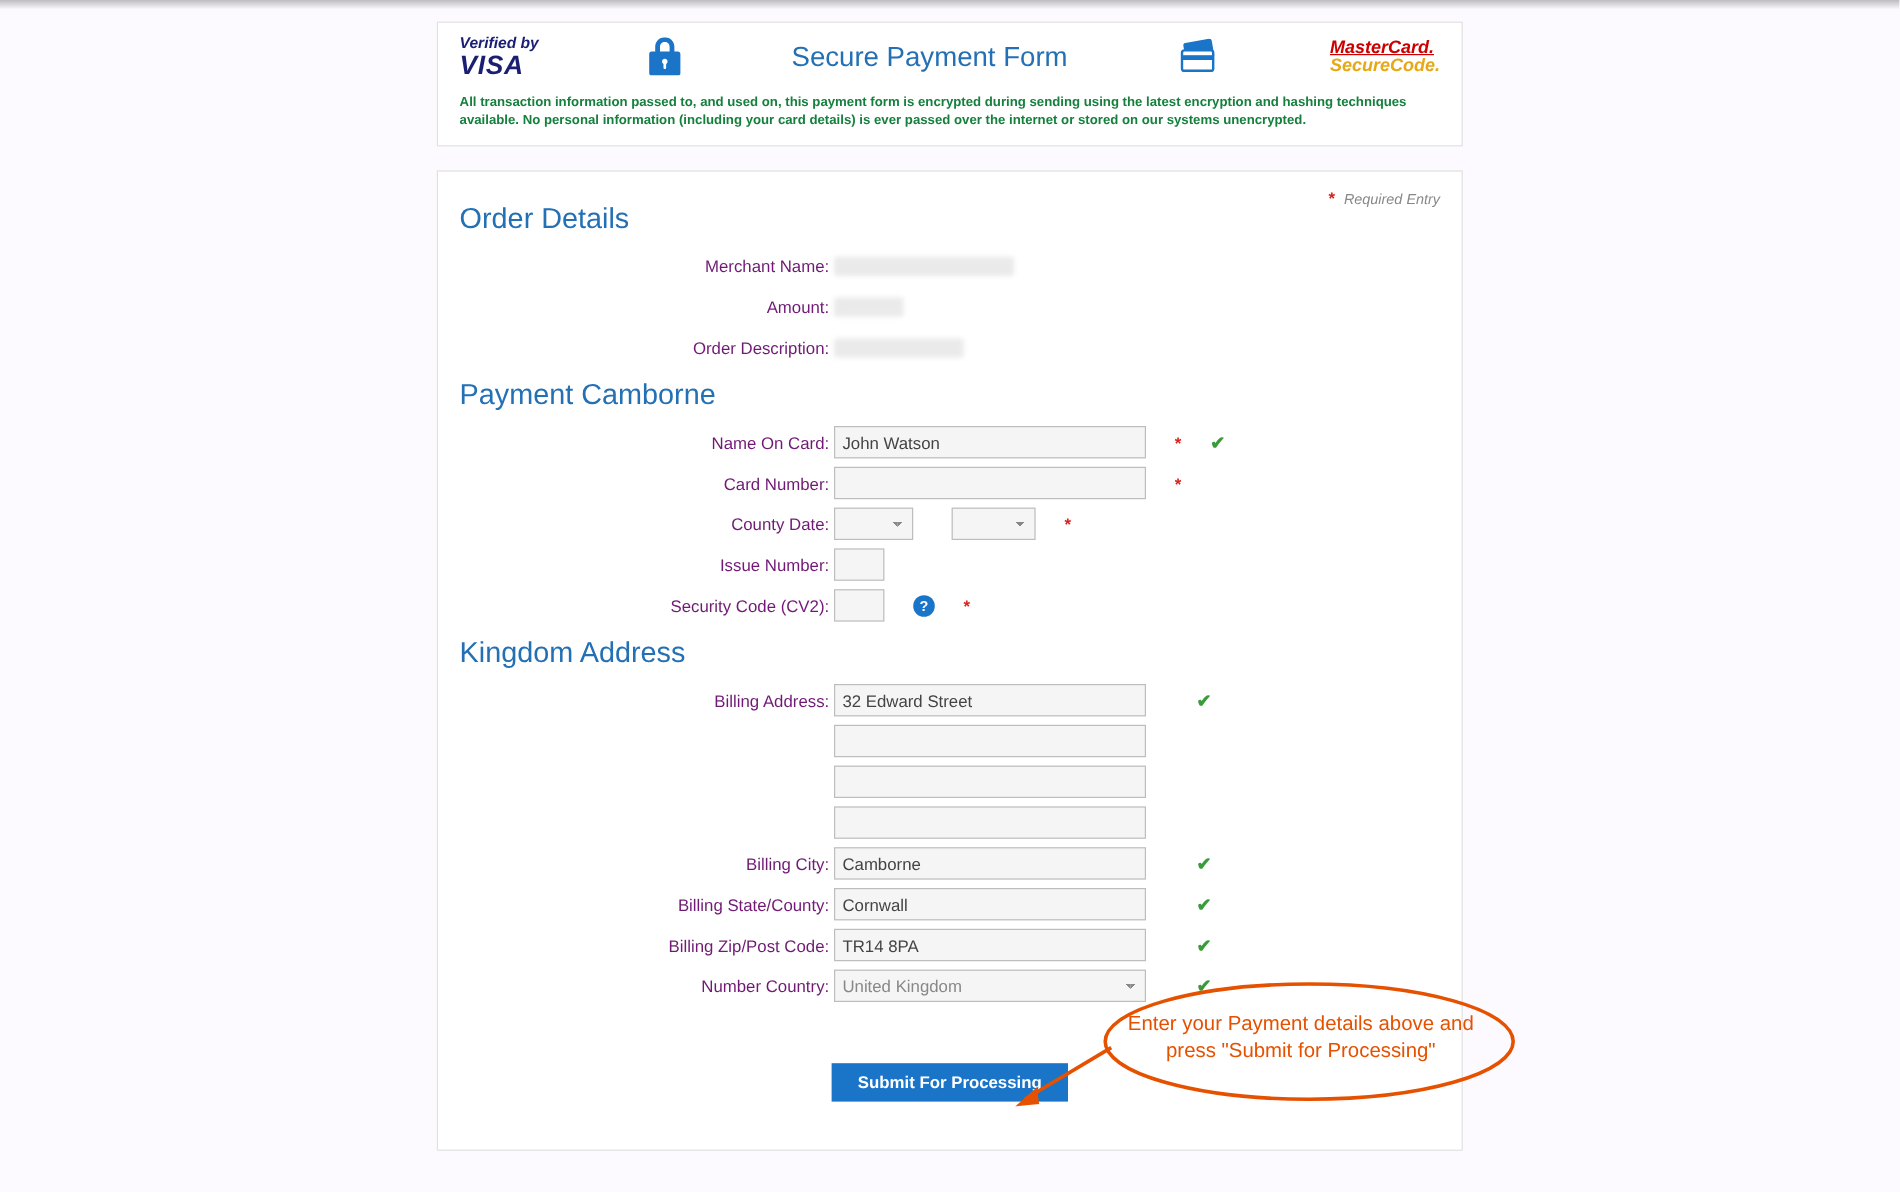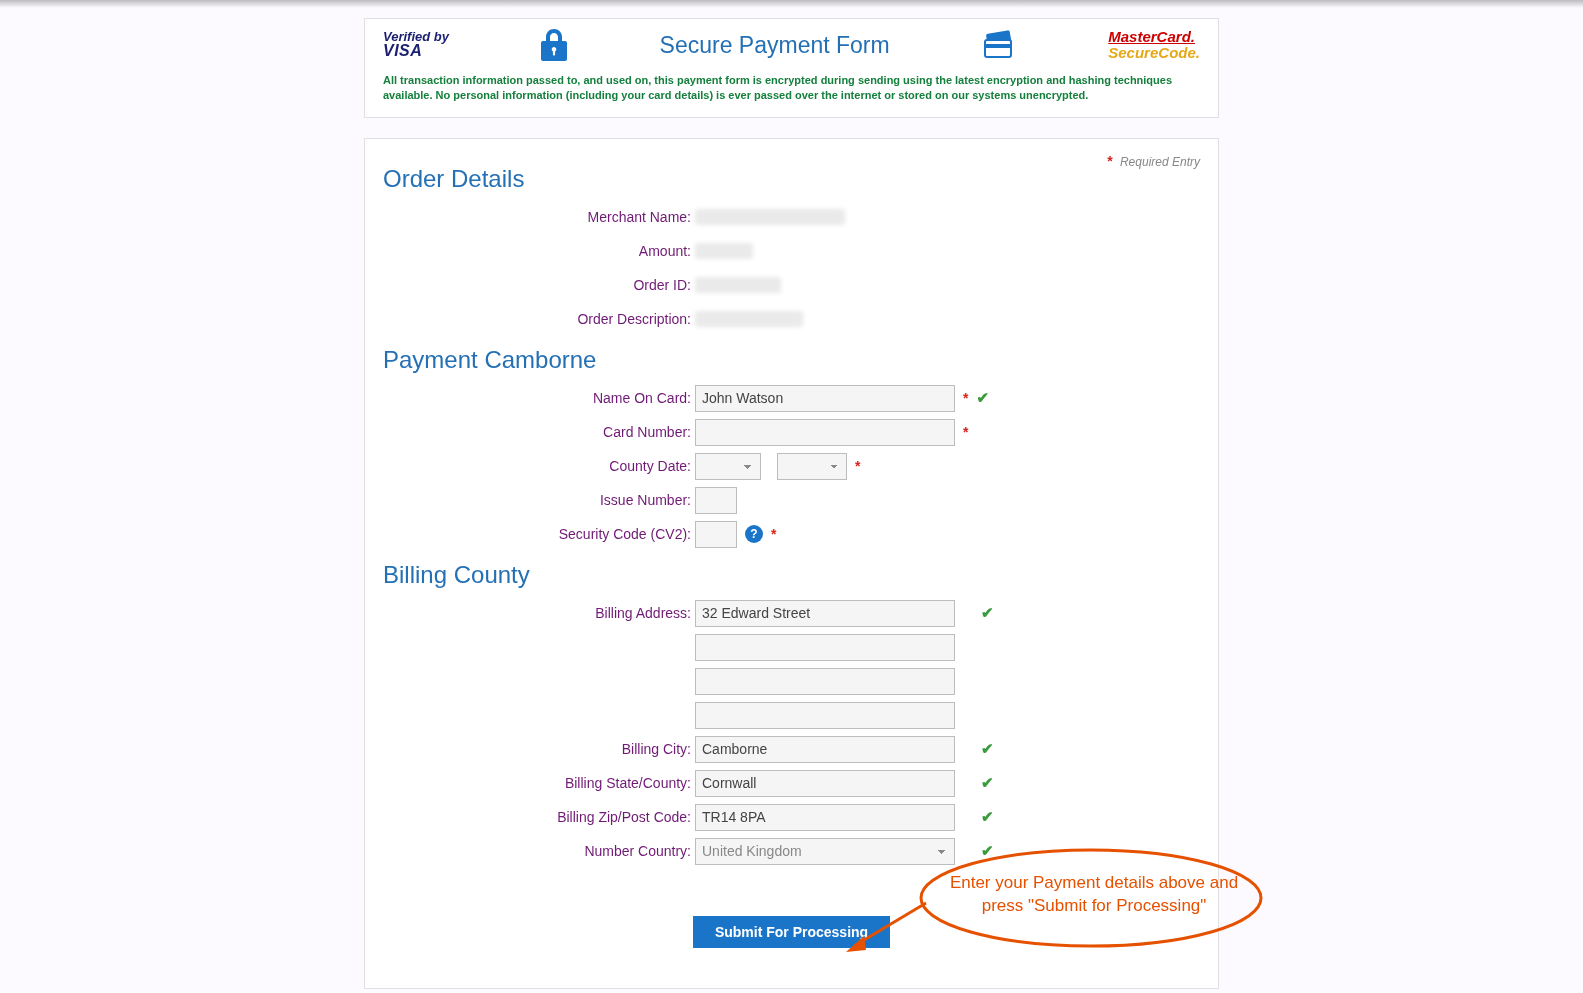--- a/index.html
+++ b/index.html
@@ -34,21 +34,21 @@
   }
   .logo-visa {
     font-style: italic;
     font-weight: bold;
     color: #1a1f71;
     font-size: 13px;
     line-height: 1.05;
     text-align: left;
   }
   .logo-visa .visa-word {
-    font-size: 16px;
+    font-size: 22px;
     letter-spacing: 0.5px;
   }
   .lock-icon svg { display: block; }
   .cards-icon svg { display: block; }
   .page-title {
     color: #2470b5;
     font-size: 23px;
     font-weight: 500;
   }
   .mc-secure {
@@ -105,21 +105,21 @@
   .value-blur {
     display: inline-block;
     height: 16px;
     background: #eaeaea;
     border-radius: 2px;
     filter: blur(2px);
   }
   .field-cell {
     display: flex;
     align-items: center;
-    gap: 8px;
+    gap: 24px;
   }
   input[type=text], select {
     border: 1px solid #bdbdbd;
     background: #f5f5f5;
     height: 27px;
     padding: 0 6px;
     font-size: 14px;
     color: #444;
     font-family: inherit;
   }
@@ -166,21 +166,21 @@
     bottom: 20px;
     right: -48px;
     width: 420px;
     height: 130px;
     pointer-events: none;
   }
   .annotation svg { overflow: visible; }
   .annotation-text {
     position: absolute;
     top: 34px;
-    left: 98px;
+    left: 88px;
     width: 300px;
     text-align: center;
     color: #e65100;
     font-size: 17px;
     line-height: 1.35;
   }
 </style>
 </head>
 <body>
 
@@ -228,26 +228,20 @@
           <span class="value-blur" style="width:150px"></span>
         </div>
     </div>
     <div class="row">
       <div class="label">Amount:</div>
       <div class="field-cell">
           <span class="value-blur" style="width:58px"></span>
         </div>
     </div>
     <div class="row">
-      <div class="label">Order ID:</div>
-      <div class="field-cell">
-          <span class="value-blur" style="width:86px"></span>
-        </div>
-    </div>
-    <div class="row">
       <div class="label">Order Description:</div>
       <div class="field-cell">
           <span class="value-blur" style="width:108px"></span>
         </div>
     </div>
 
     <h2>Payment Camborne</h2>
     <div class="row">
       <div class="label">Name On Card:</div>
       <div class="field-cell">
@@ -279,21 +273,21 @@
     </div>
     <div class="row">
       <div class="label">Security Code (CV2):</div>
       <div class="field-cell">
         <input type="text" class="w-sm" value="" style="">
         <span class="help-circle">?</span>
         <span class="asterisk">*</span>
       </div>
     </div>
 
-    <h2>Billing County</h2>
+    <h2>Kingdom Address</h2>
     <div class="row">
       <div class="label">Billing Address:</div>
       <div class="field-cell">
         <input type="text" class="w-std" value="32 Edward Street" style="">
         <span class="check" style="margin-left:18px">✔</span>
       </div>
     </div>
     <div class="row">
       <div class="label"></div>
       <div class="field-cell">

